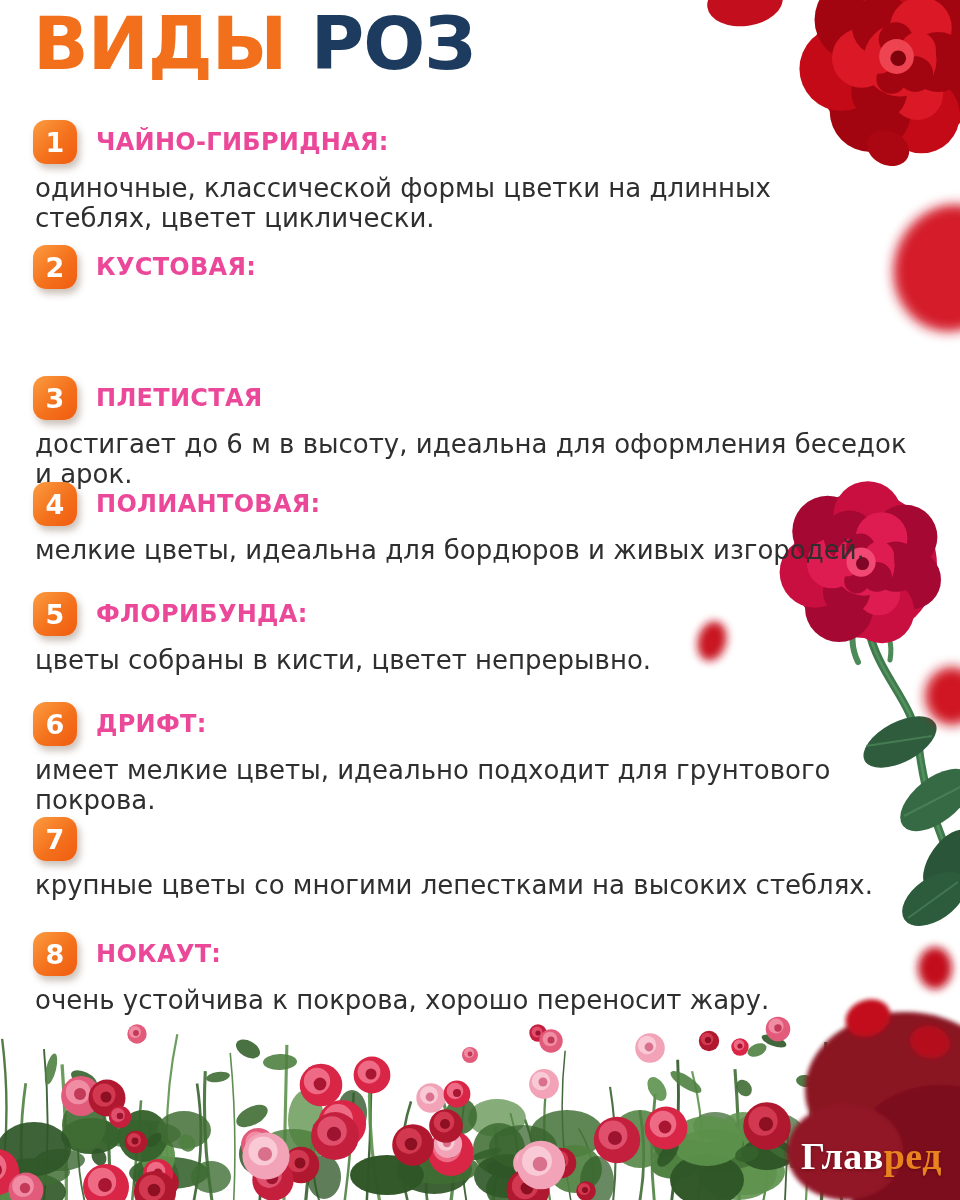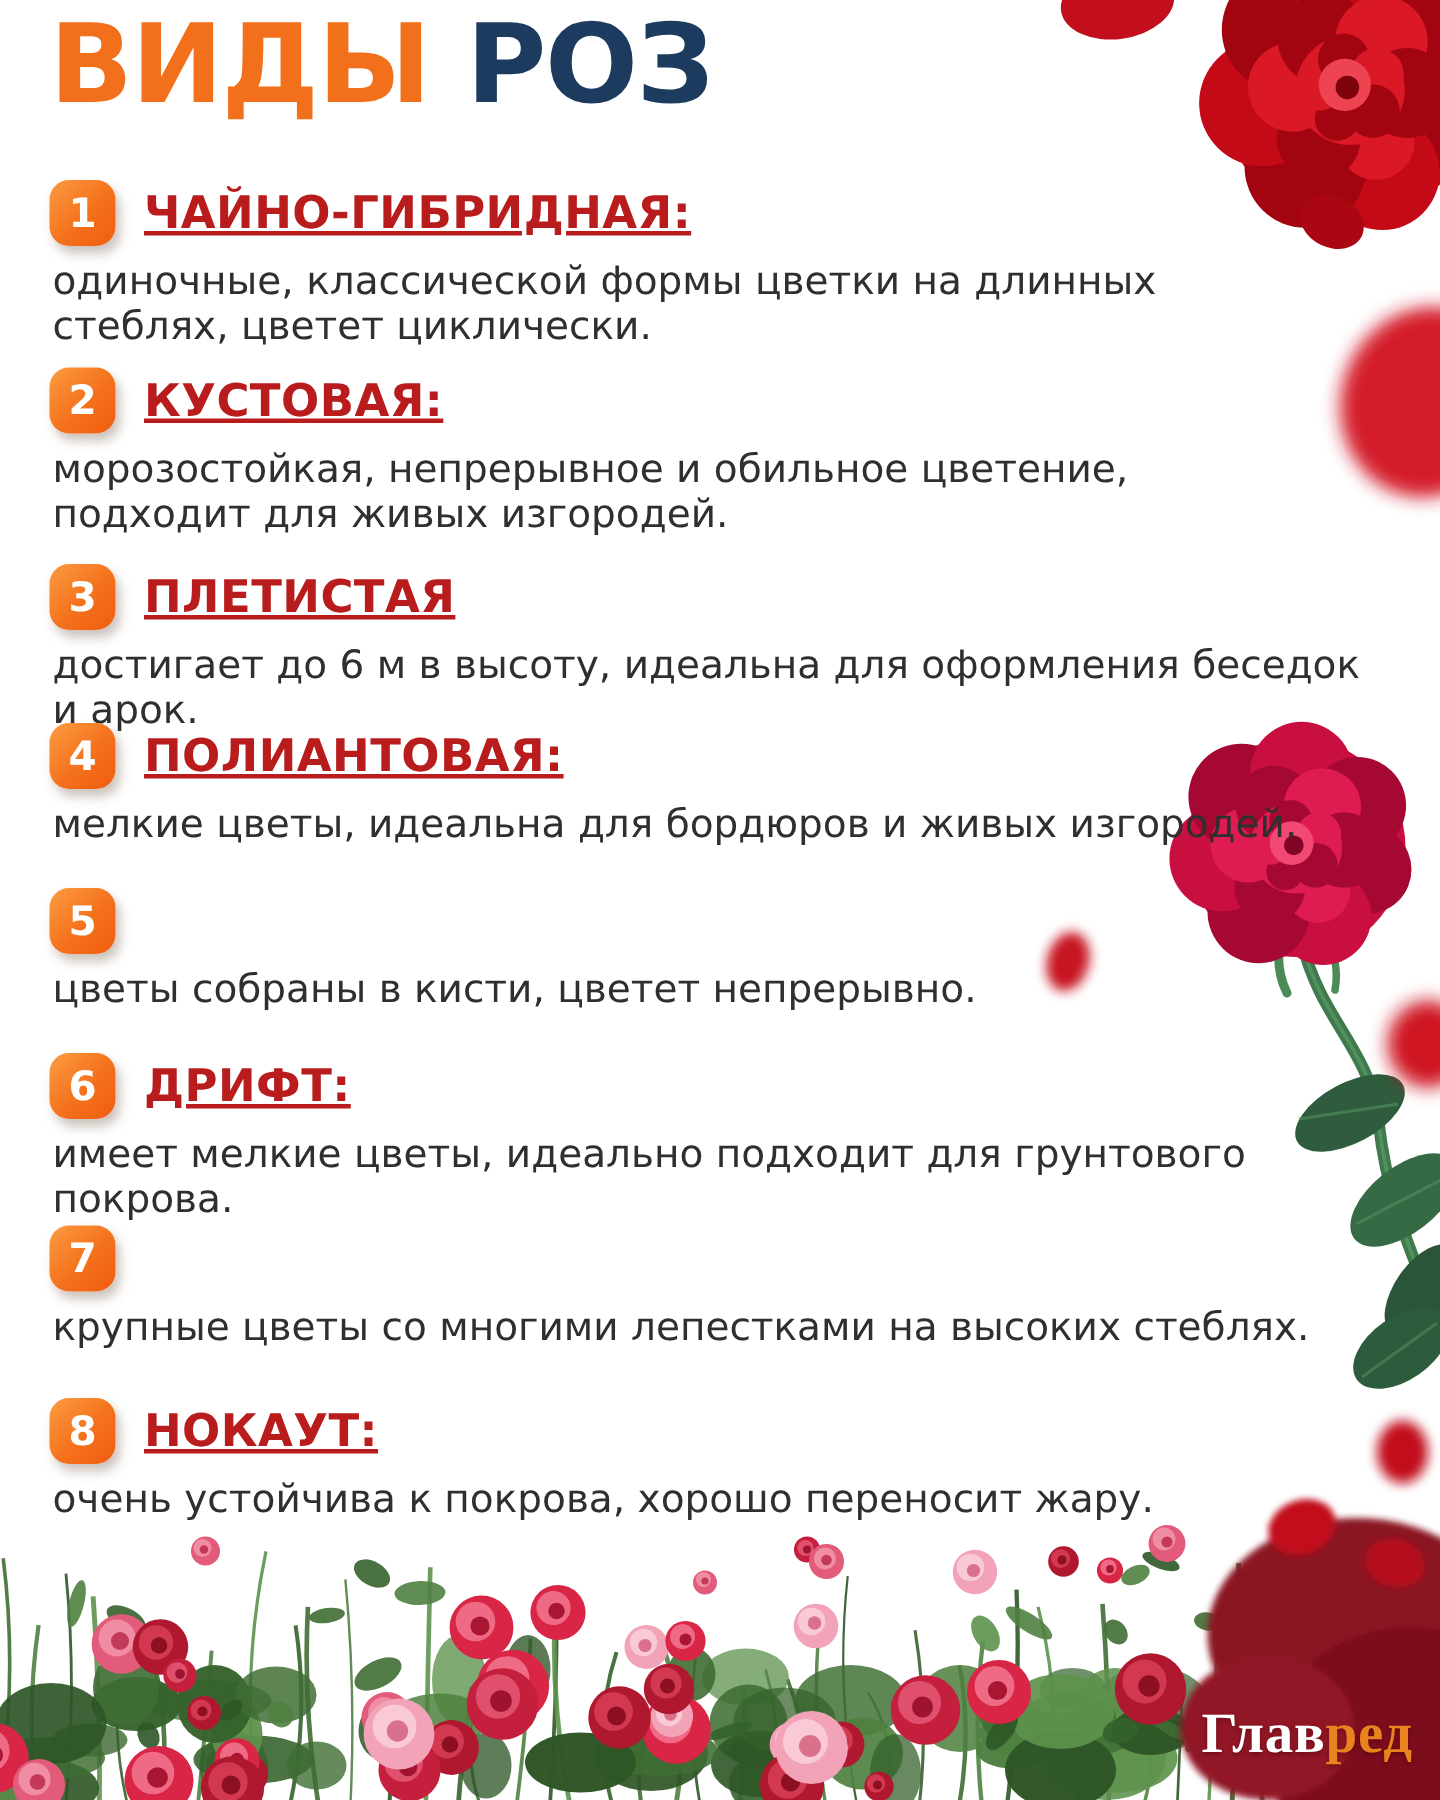--- a/index.html
+++ b/index.html
@@ -18,23 +18,22 @@
   .item{position:absolute;left:33px;z-index:3;width:900px;}
   .item-row{display:flex;align-items:center;gap:19px;}
   .badge{
     width:44px;height:44px;border-radius:13px;flex:0 0 44px;
     background:linear-gradient(135deg,#FB9C41 0%,#F4711C 55%,#F05C10 100%);
     box-shadow:3px 5px 7px rgba(110,80,60,.35);
     display:flex;align-items:center;justify-content:center;
     color:#fff;font-size:27px;font-weight:bold;
   }
   .heading{
-    margin:0;font-size:30px;font-weight:bold;color:#b91c1c;letter-spacing:.3px;
+    margin:0;font-size:24px;font-weight:bold;color:#ec4899;letter-spacing:.3px;
     white-space:nowrap;
-    text-decoration:underline;
   }
   .desc{
     margin:9px 0 0 2px;font-size:26px;line-height:30px;color:#2F2F2F;
   }
   #decor{position:absolute;left:0;top:0;z-index:2;pointer-events:none;}
   .logo{
     position:absolute;left:801px;top:1134px;z-index:4;
     font-family:"Liberation Serif","DejaVu Serif",serif;
     font-size:38px;font-weight:bold;letter-spacing:.5px;
     text-shadow:0 1px 3px rgba(60,0,0,.45);white-space:nowrap;
@@ -418,21 +417,20 @@
     <p class="desc" style="max-width:770px">одиночные, классической формы цветки на длинных стеблях, цветет циклически.</p>
   </section>
 
   <section class="item" style="top:245px">
     <div class="item-row">
       <div class="badge">
           <span>2</span>
         </div>
       <h2 class="heading">КУСТОВАЯ:</h2>
     </div>
-    <p class="desc" style="max-width:758px">морозостойкая, непрерывное и обильное цветение, подходит для живых изгородей.</p>
   </section>
 
   <section class="item" style="top:376px">
     <div class="item-row">
       <div class="badge">
           <span>3</span>
         </div>
       <h2 class="heading">ПЛЕТИСТАЯ</h2>
     </div>
     <p class="desc" style="max-width:890px">достигает до 6 м в высоту, идеальна для оформления беседок и арок.</p>
@@ -446,20 +444,21 @@
       <h2 class="heading">ПОЛИАНТОВАЯ:</h2>
     </div>
     <p class="desc" style="max-width:890px">мелкие цветы, идеальна для бордюров и живых изгородей.</p>
   </section>
 
   <section class="item" style="top:592px">
     <div class="item-row">
       <div class="badge">
           <span>5</span>
         </div>
+      <h2 class="heading">ФЛОРИБУНДА:</h2>
     </div>
     <p class="desc" style="max-width:890px">цветы собраны в кисти, цветет непрерывно.</p>
   </section>
 
   <section class="item" style="top:702px">
     <div class="item-row">
       <div class="badge">
           <span>6</span>
         </div>
       <h2 class="heading">ДРИФТ:</h2>

